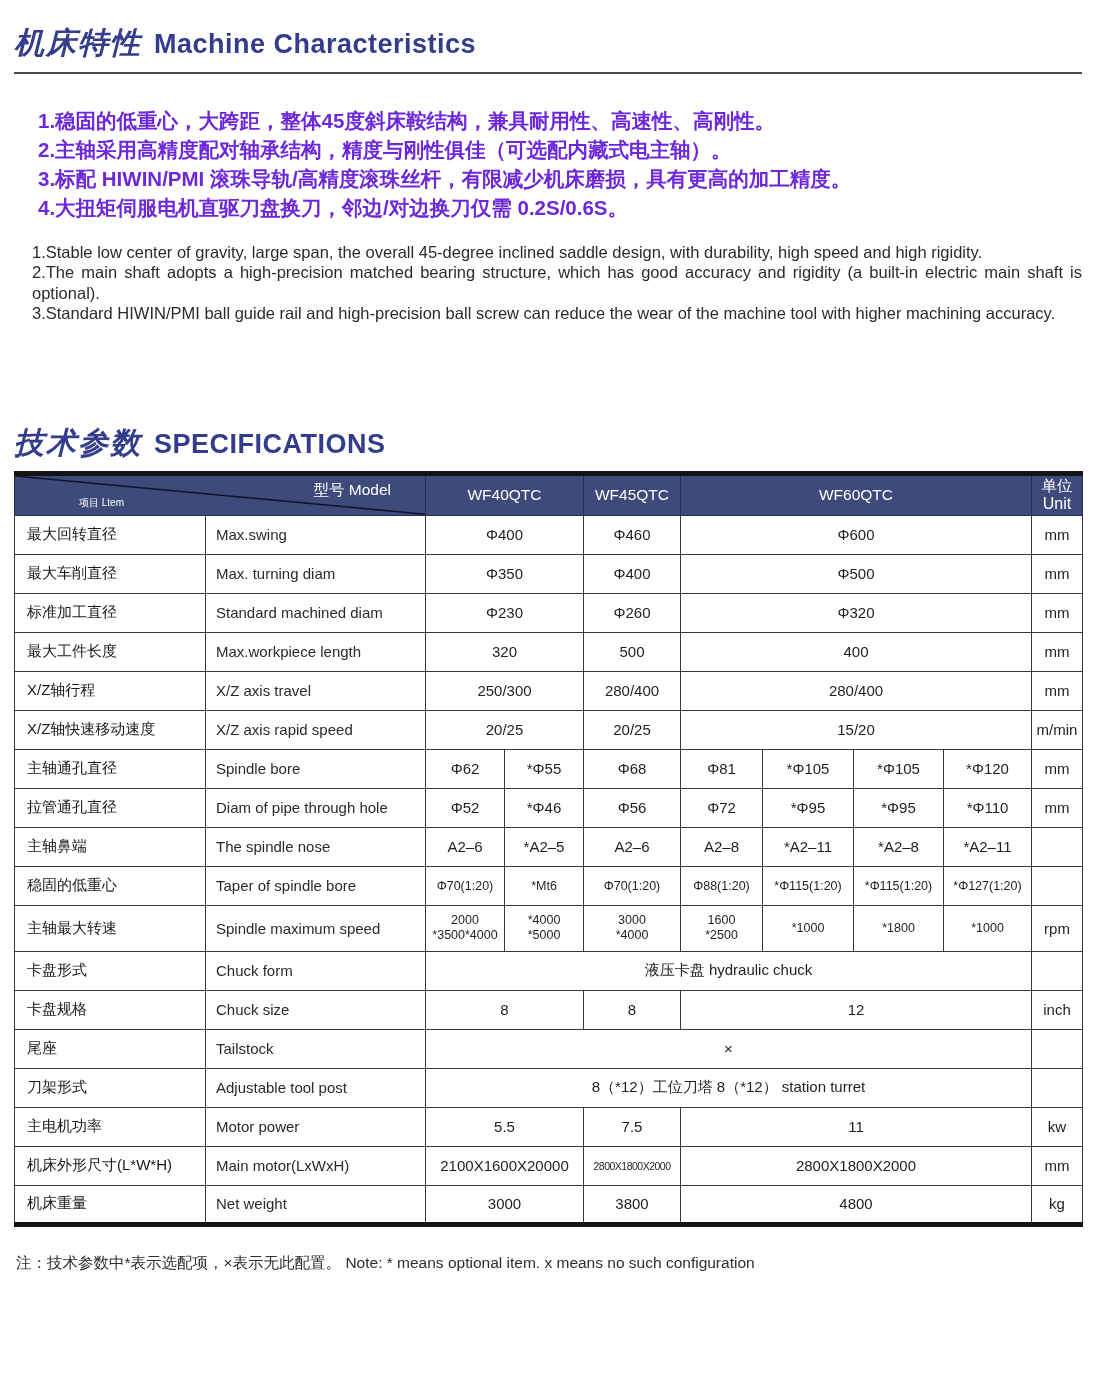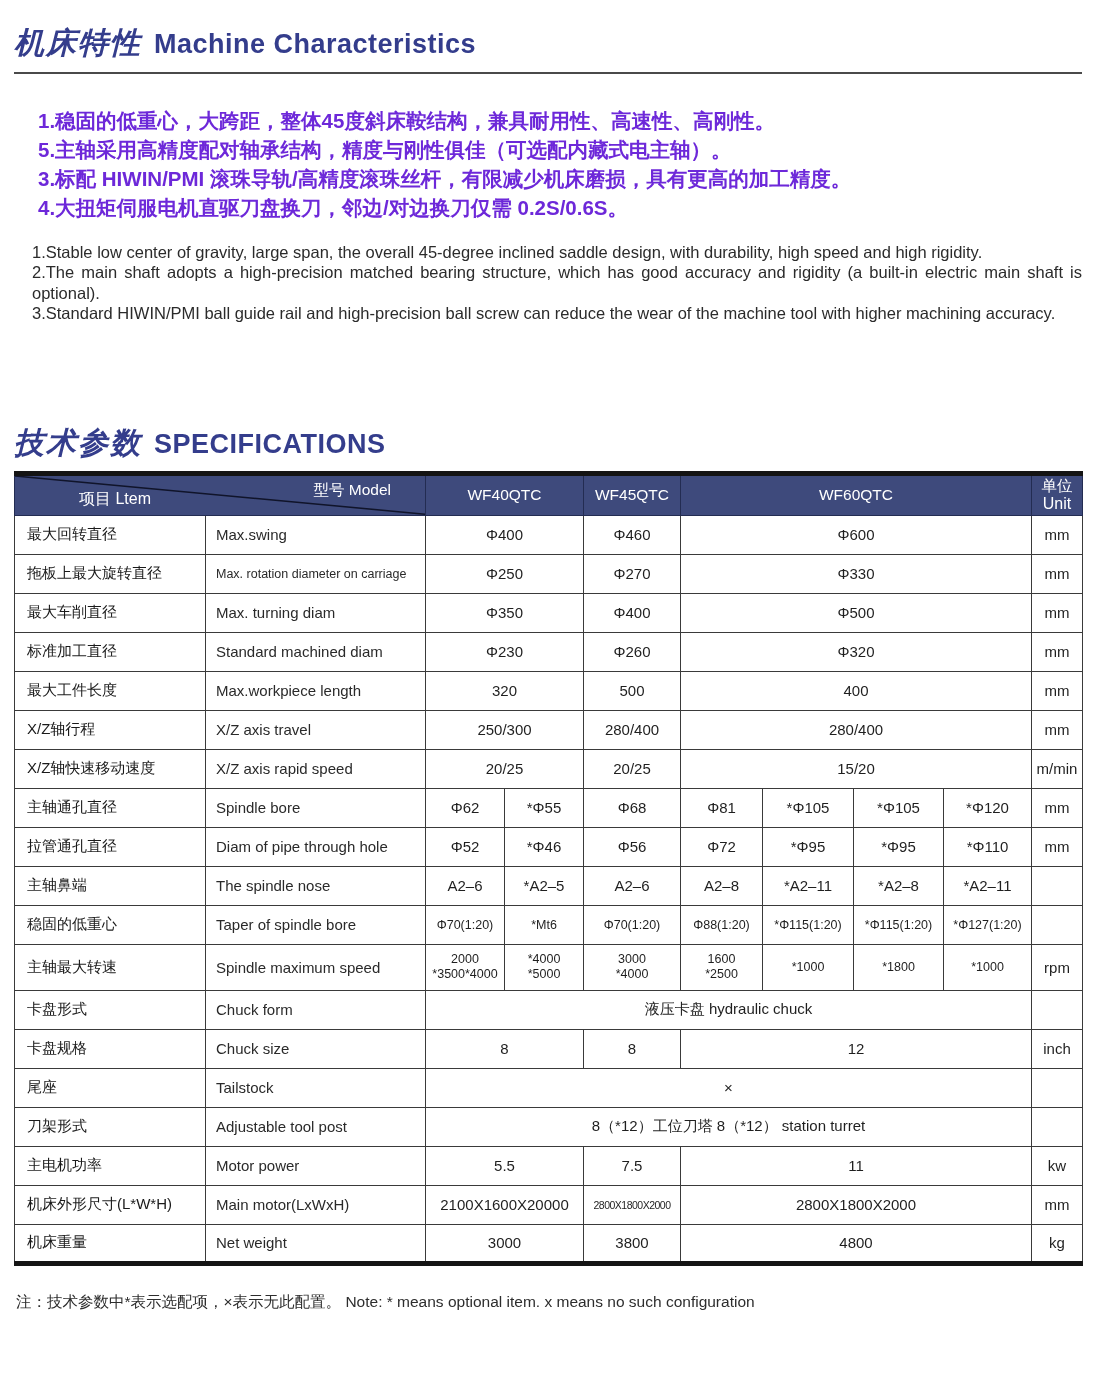--- a/index.html
+++ b/index.html
@@ -37,40 +37,40 @@
   .spec td { height: 39px; text-align: center; font-size: 15px; color: #1f1f1f; padding: 0 2px; }
   .spec td.cn { text-align: left; padding-left: 12px; font-size: 15px; color: #1a1a1a; }
   .spec td.en { text-align: left; padding-left: 10px; color: #2a2a2a; }
   .sm  { font-size: 12.5px !important; }
   .xs  { font-size: 10.5px !important; letter-spacing: -0.5px; }
   .pre { white-space: pre-line; line-height: 1.2; }
 
   th.diag { position: relative; padding: 0; }
   th.diag svg { position: absolute; left: 0; top: 0; width: 100%; height: 100%; display: block; }
   th.diag .model-lbl { position: absolute; top: 4px; right: 34px; font-size: 15.5px; }
-  th.diag .item-lbl  { position: absolute; bottom: 5px; left: 64px; font-size: 16px; }
+  th.diag .item-lbl  { position: absolute; bottom: 5px; left: 64px; font-size: 10px; }
 
   th.unit-h { font-size: 14px; line-height: 1.15; }
   th.unit-h .u2 { display: block; font-size: 16px; }
 
   .note { margin-top: 26px; font-size: 15.5px; color: #2d2d2d; padding-left: 2px; }
 </style>
 </head>
 <body>
 
 <div class="page">
 
   <div class="sec-title">
     <span class="cn">机床特性</span><span class="en">Machine Characteristics</span>
   </div>
   <hr class="rule">
 
   <div class="cn-list">
     <div>1.稳固的低重心，大跨距，整体45度斜床鞍结构，兼具耐用性、高速性、高刚性。</div>
-    <div>5.主轴采用高精度配对轴承结构，精度与刚性俱佳（可选配内藏式电主轴）。</div>
+    <div>2.主轴采用高精度配对轴承结构，精度与刚性俱佳（可选配内藏式电主轴）。</div>
     <div>3.标配 HIWIN/PMI 滚珠导轨/高精度滚珠丝杆，有限减少机床磨损，具有更高的加工精度。</div>
     <div>4.大扭矩伺服电机直驱刀盘换刀，邻边/对边换刀仅需 0.2S/0.6S。</div>
   </div>
 
   <div class="en-list">
     <div>1.Stable low center of gravity, large span, the overall 45-degree inclined saddle design, with durability, high speed and high rigidity.</div>
     <div>2.The main shaft adopts a high-precision matched bearing structure, which has good accuracy and rigidity (a built-in electric main shaft is optional).</div>
     <div>3.Standard HIWIN/PMI ball guide rail and high-precision ball screw can reduce the wear of the machine tool with higher machining accuracy.</div>
   </div>
 
@@ -113,28 +113,20 @@
       <tbody>
           <tr>
             <td class="cn">最大回转直径</td>
             <td class="en">Max.swing</td>
             <td colspan="2" class="val">Φ400</td>
             <td class="val">Φ460</td>
             <td colspan="4" class="val">Φ600</td>
             <td class="unit">mm</td>
           </tr>
           <tr>
-            <td class="cn">拖板上最大旋转直径</td>
-            <td class="en sm">Max. rotation diameter on carriage</td>
-            <td colspan="2" class="val">Φ250</td>
-            <td class="val">Φ270</td>
-            <td colspan="4" class="val">Φ330</td>
-            <td class="unit">mm</td>
-          </tr>
-          <tr>
             <td class="cn">最大车削直径</td>
             <td class="en">Max. turning diam</td>
             <td colspan="2" class="val">Φ350</td>
             <td class="val">Φ400</td>
             <td colspan="4" class="val">Φ500</td>
             <td class="unit">mm</td>
           </tr>
           <tr>
             <td class="cn">标准加工直径</td>
             <td class="en">Standard machined diam</td>

